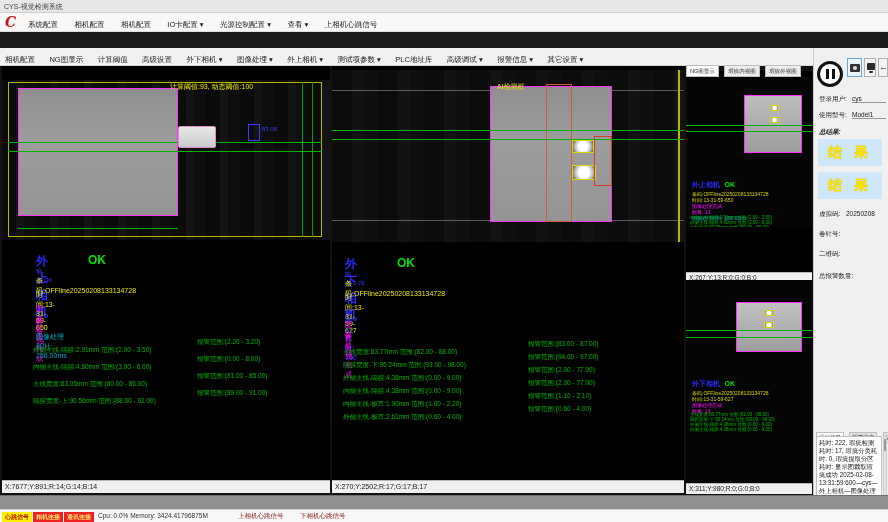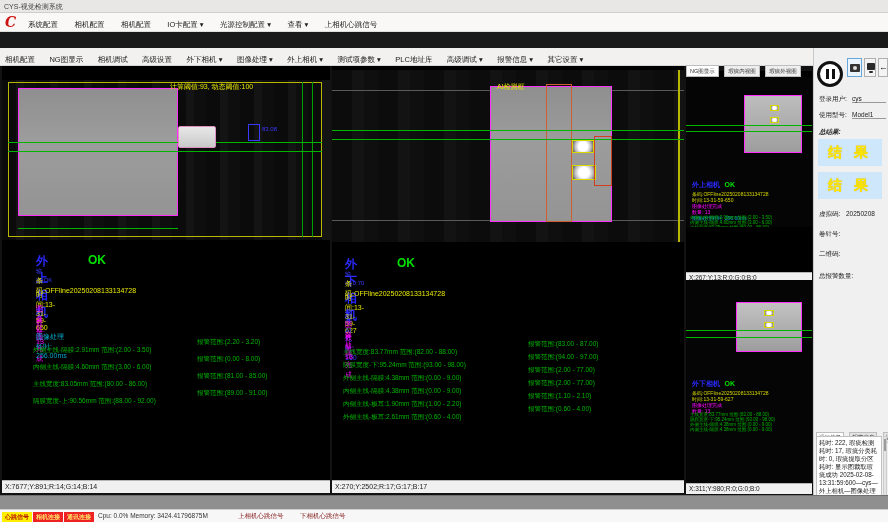--- a/index.html
+++ b/index.html
@@ -112,21 +112,21 @@
       <span class="menu-item">光源控制配置 ▾</span>
       <span class="menu-item">查看 ▾</span>
       <span class="menu-item">上相机心跳信号</span>
     </div>
   </div>
 
 
   <div id="toolbar" class="abs">
     <span class="tool-item">相机配置</span>
     <span class="tool-item">NG图显示</span>
-    <span class="tool-item">相机调试</span>
+    <span class="tool-item">计算阈值</span>
     <span class="tool-item">高级设置</span>
     <span class="tool-item">外下相机 ▾</span>
     <span class="tool-item">图像处理 ▾</span>
     <span class="tool-item">外上相机 ▾</span>
     <span class="tool-item">测试项参数 ▾</span>
     <span class="tool-item">PLC地址库</span>
     <span class="tool-item">高级调试 ▾</span>
     <span class="tool-item">报警信息 ▾</span>
     <span class="tool-item">其它设置 ▾</span>
   </div>

